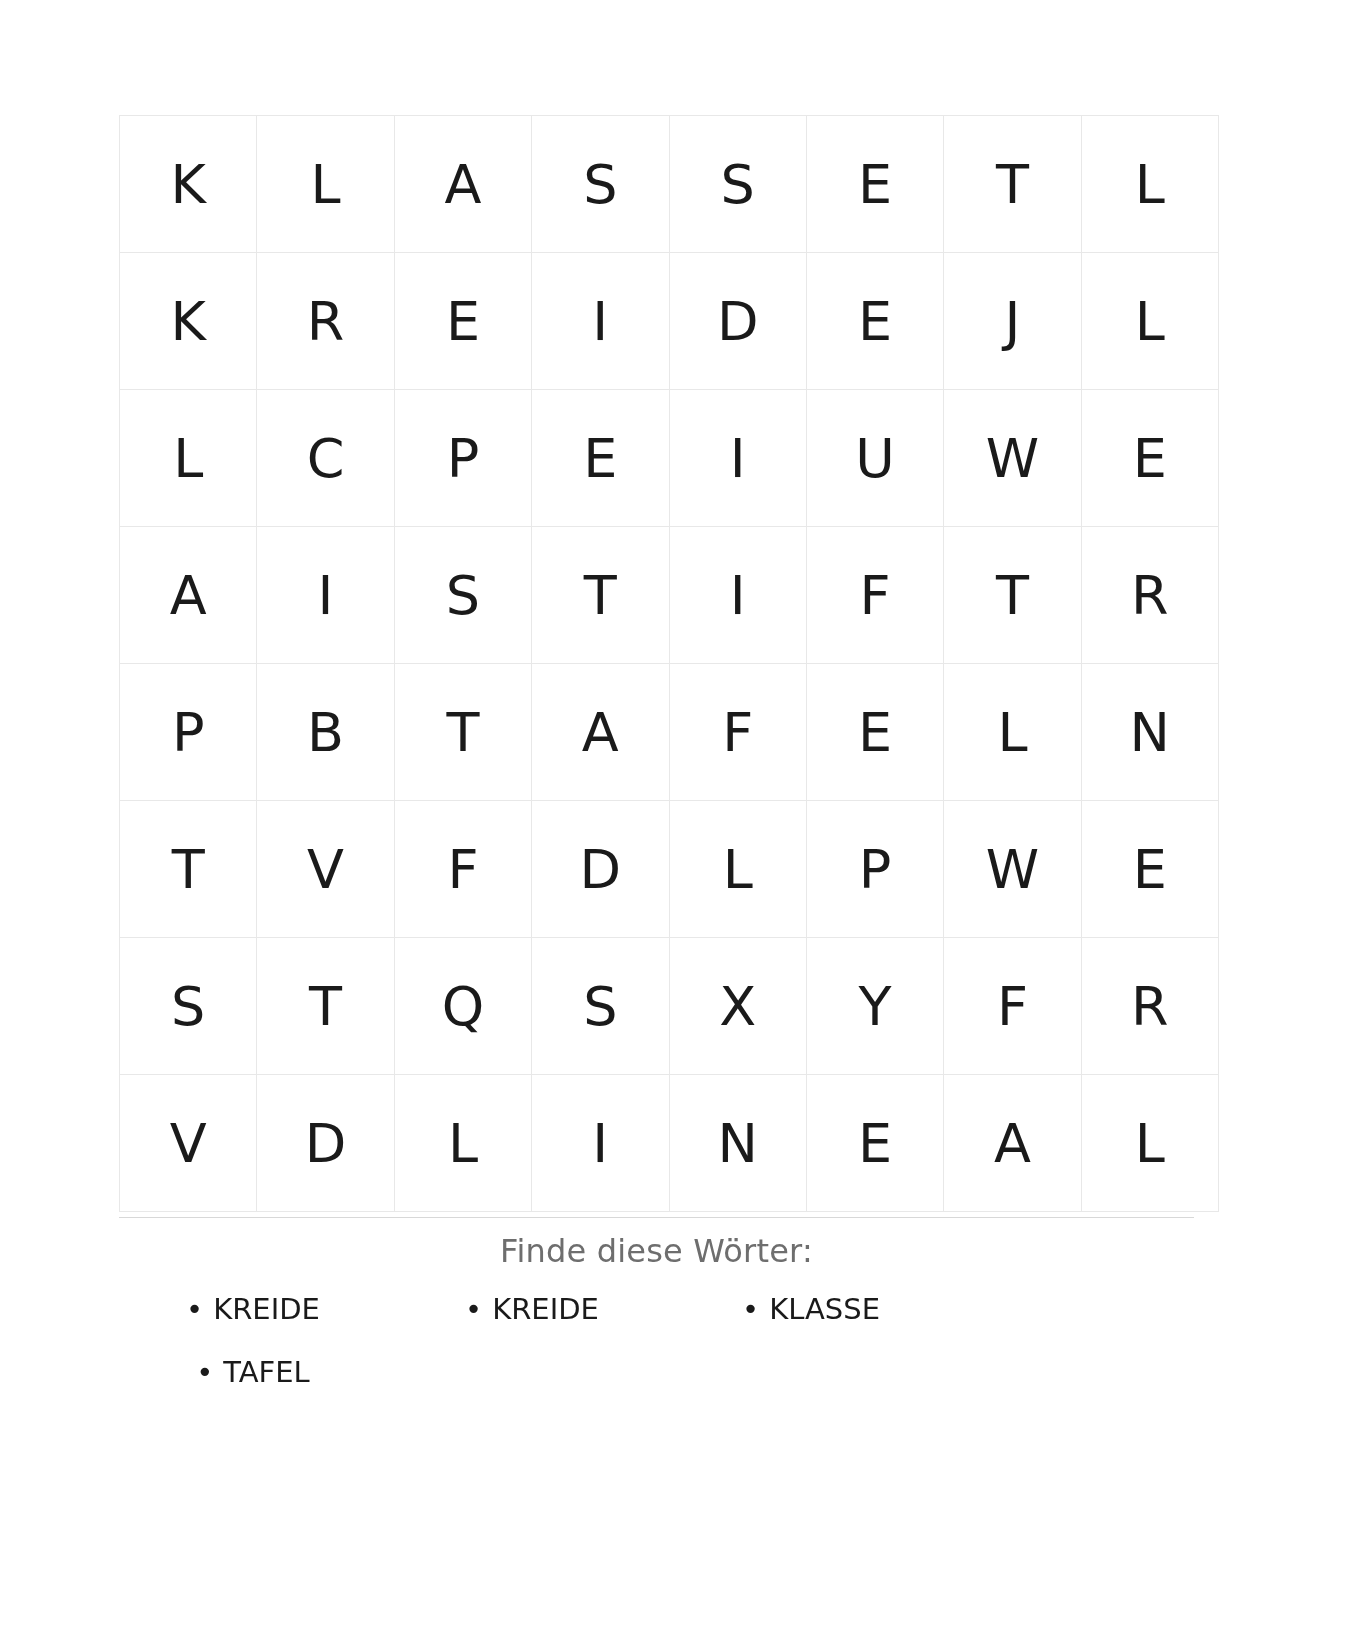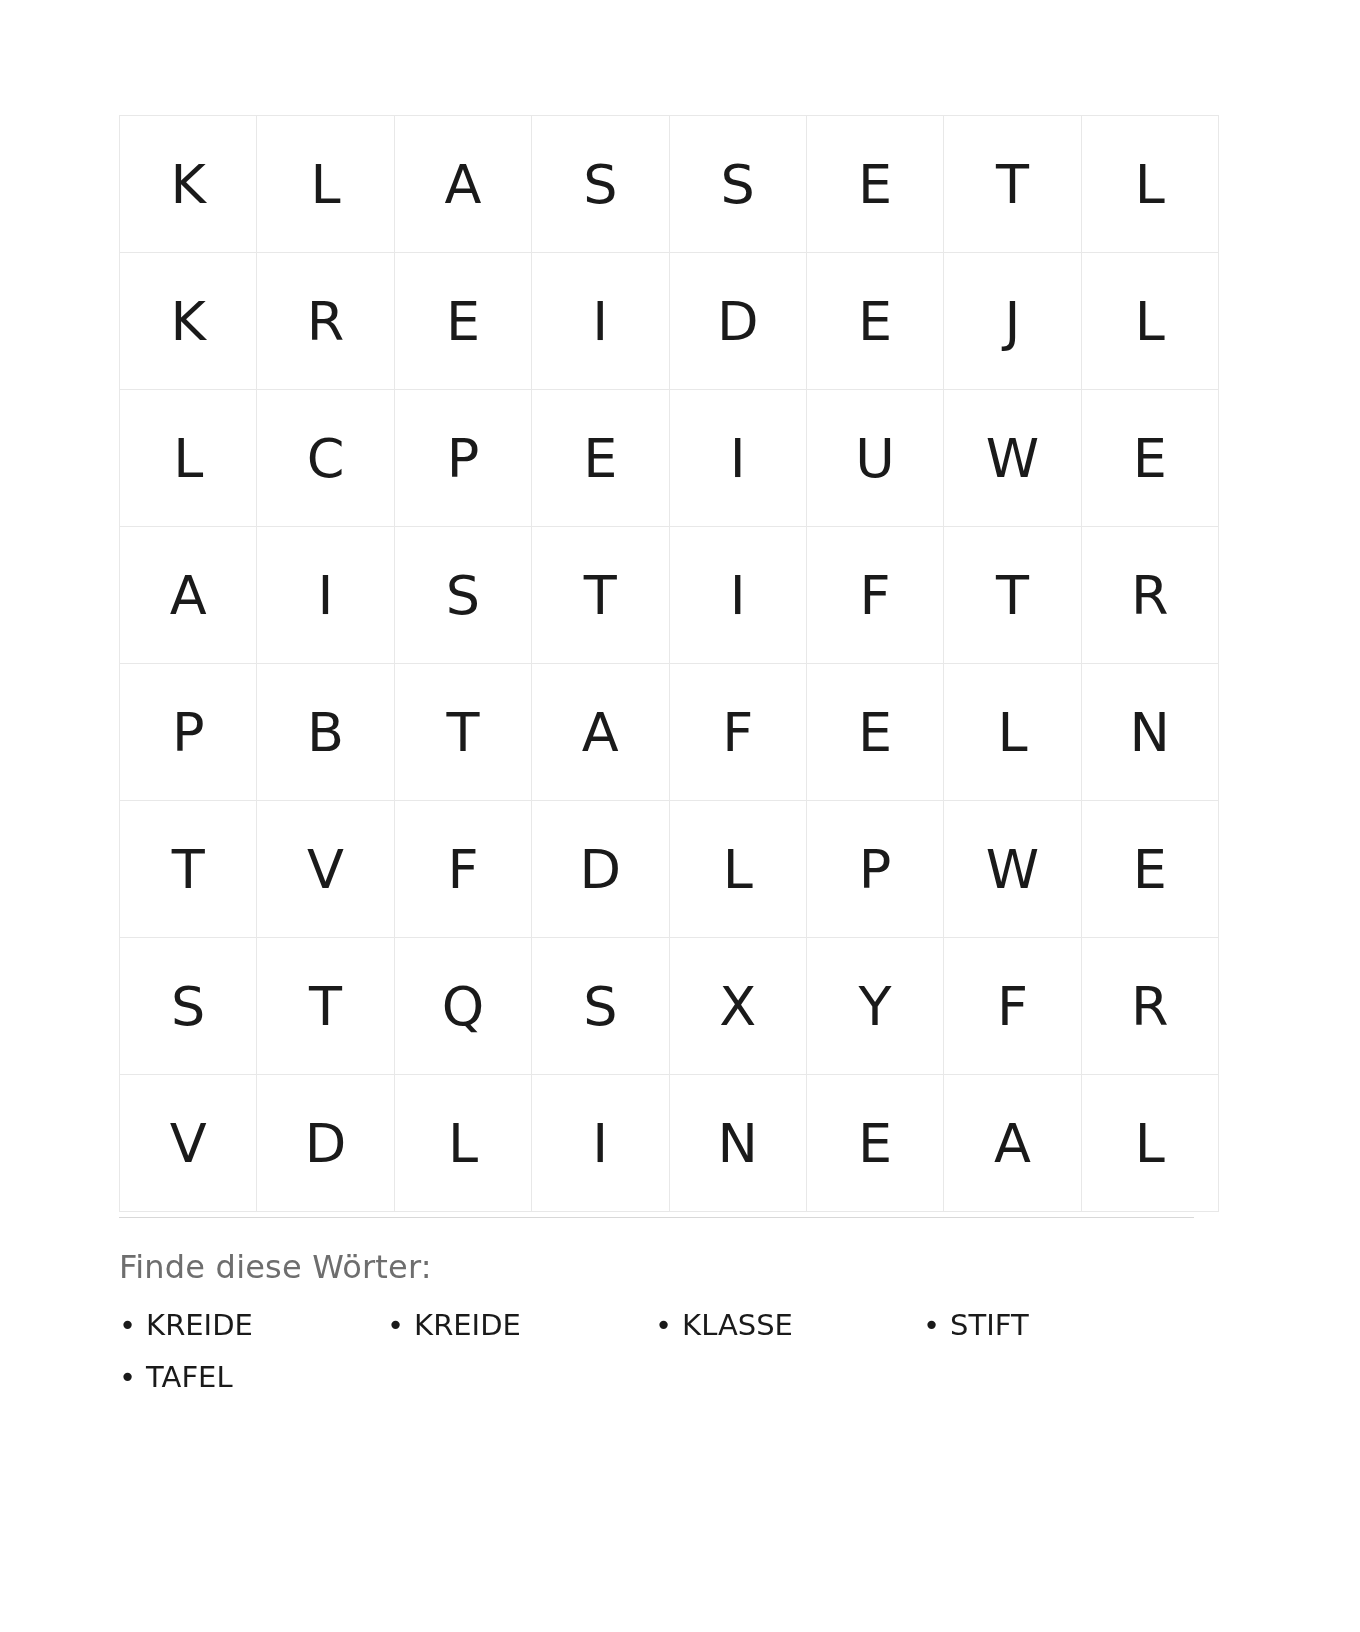--- a/index.html
+++ b/index.html
@@ -44,33 +44,35 @@
     color: #1a1a1a;
     letter-spacing: 0;
     font-family: "DejaVu Sans", sans-serif;
   }
   .words-section {
     position: absolute;
     left: 119px;
     top: 1217px;
     width: 1075px;
     border-top: 1px solid #d8d8d8;
-    padding-top: 30px;
+    padding-top: 14px;
+    text-align: center;
   }
   .words-title {
     font-size: 32px;
     color: #6e6e6e;
     font-family: "DejaVu Sans", sans-serif;
     margin-bottom: 18px;
     letter-spacing: 0.2px;
   }
   .word-list {
     display: flex;
     flex-wrap: wrap;
     width: 1075px;
+    gap: 11px;
   }
   .word-item {
     width: 268px;
     box-sizing: border-box;
     font-size: 29px;
     color: #1a1a1a;
     padding: 4px 0 14px 0;
     font-family: "DejaVu Sans", sans-serif;
     white-space: nowrap;
   }
@@ -177,21 +179,18 @@
       <div class="word-item">
         <span class="bullet">•</span><span>KREIDE</span>
       </div>
       <div class="word-item">
         <span class="bullet">•</span><span>KREIDE</span>
       </div>
       <div class="word-item">
         <span class="bullet">•</span><span>KLASSE</span>
       </div>
       <div class="word-item">
-        <span class="bullet">•</span><span>STIFT</span>
-      </div>
-      <div class="word-item">
         <span class="bullet">•</span><span>TAFEL</span>
       </div>
     </div>
   </div>
 
 </div>
 
 </body></html>

